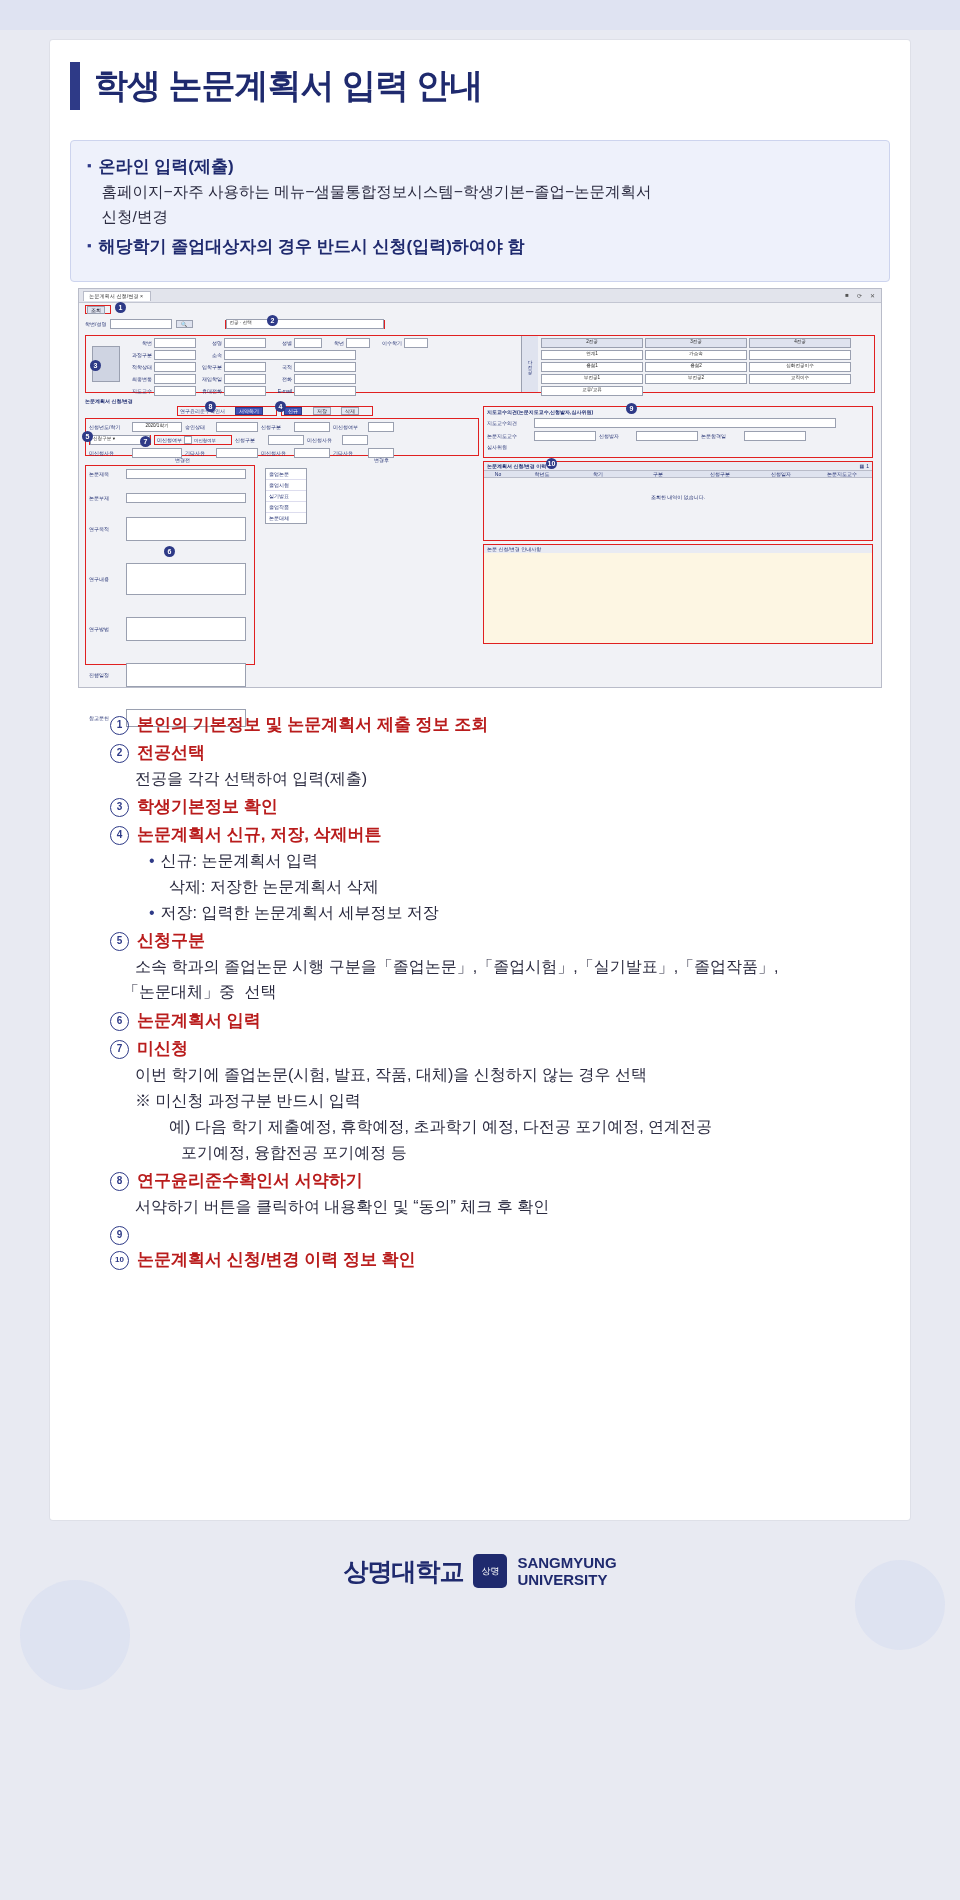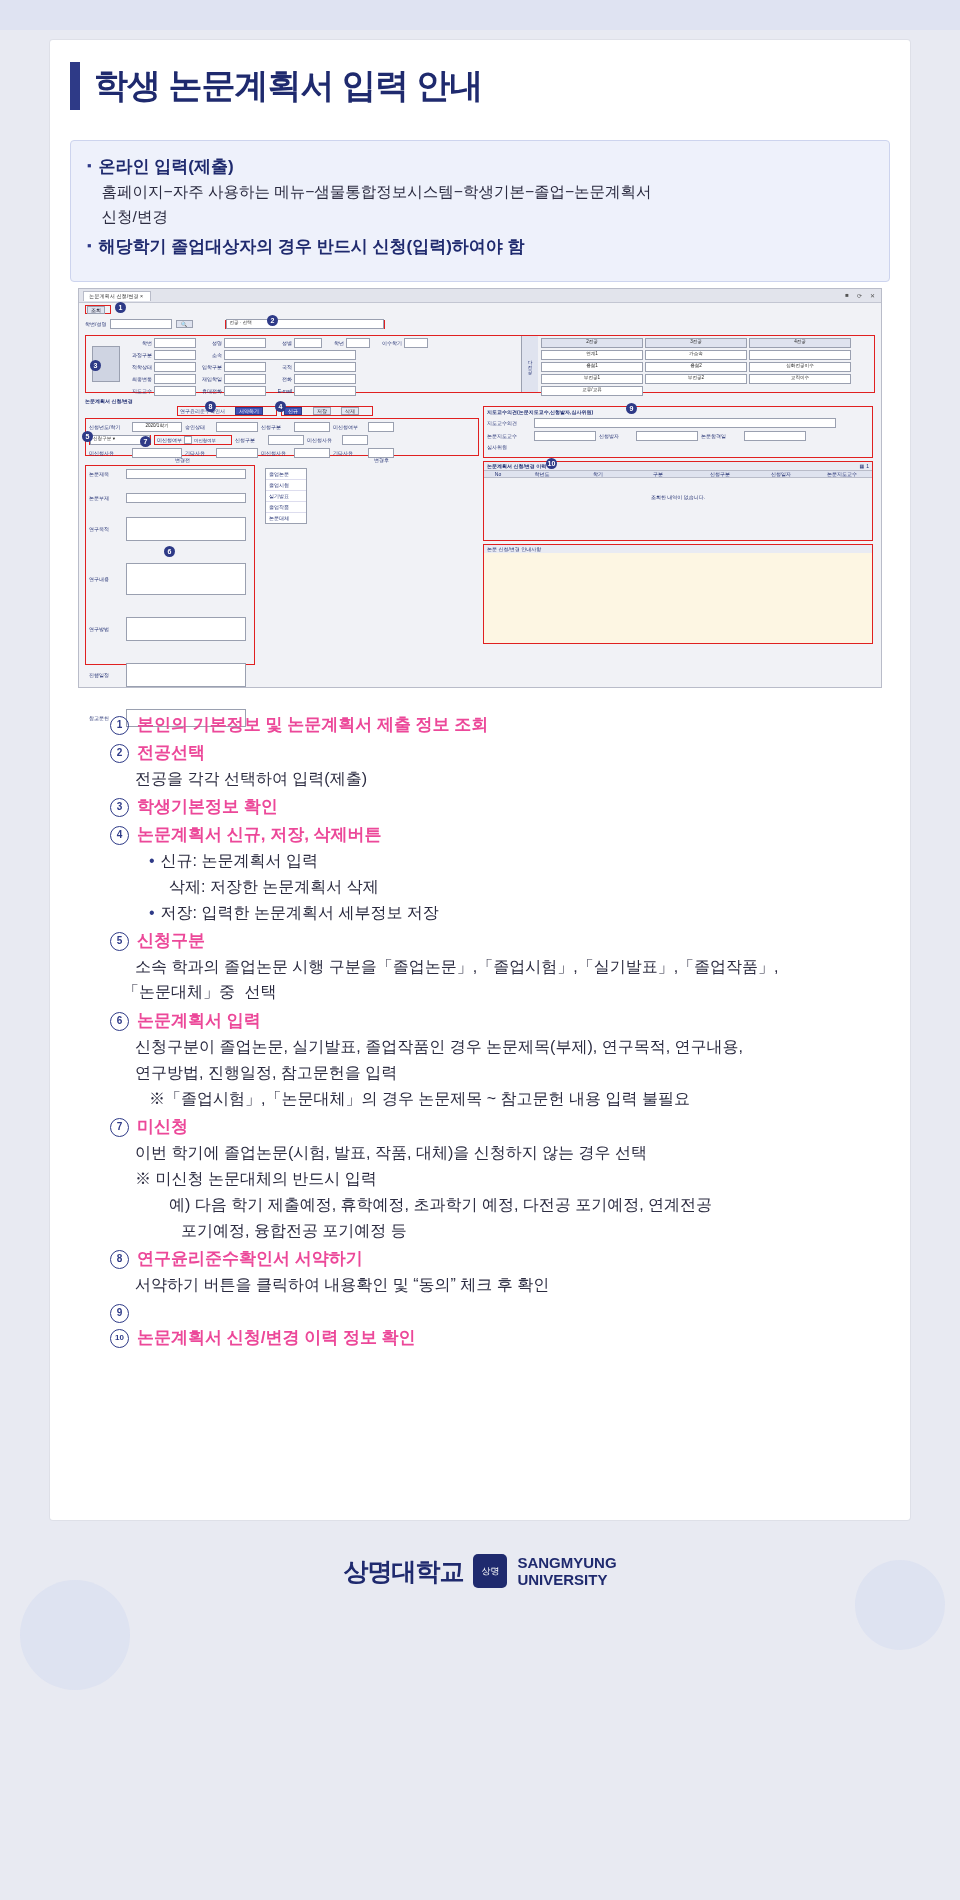--- a/index.html
+++ b/index.html
@@ -53,21 +53,21 @@
   }
   
   .notes{position:absolute;left:60px;top:672px;width:760px;}
   .note{margin-bottom:2px;}
   .note-h{display:flex;align-items:flex-start;}
   .note-circ{
     width:17px;height:17px;min-width:17px;border-radius:50%;
     border:1.6px solid #2e3a87;color:#2e3a87;font-size:10px;font-weight:bold;
     text-align:center;line-height:15px;margin-right:8px;margin-top:4px;
   }
-  .note-title{font-size:17px;font-weight:bold;color:#ec4899;line-height:26px;}
+  .note-title{font-size:17px;font-weight:bold;color:#b91c1c;line-height:26px;}
   .note-body{margin-left:25px;}
   .note-line{font-size:16px;color:#2b2b40;line-height:26px;}
   .note-line.ind{margin-left:14px;}
   .note-line.ind2{margin-left:34px;}
   .note-line.ind3{margin-left:46px;}
   .note-line.dot::before{content:"•";color:#2e3a87;margin-right:6px;}
   
   .footer{position:absolute;left:0;right:0;top:1554px;display:flex;justify-content:center;align-items:center;gap:10px;}
   .f-kr{font-size:25px;font-weight:bold;color:#1f2a6e;letter-spacing:-1px;}
   .f-mark{width:34px;height:34px;background:#1f2a6e;border-radius:5px;color:#fff;font-size:9px;display:flex;align-items:center;justify-content:center;text-align:center;line-height:10px;}
@@ -410,35 +410,30 @@
         <div class="note-line">소속 학과의 졸업논문 시행 구분을「졸업논문」,「졸업시험」,「실기발표」,「졸업작품」,</div>
         <div class="note-line" style="margin-left:-12px;font-family:Liberation Mono, monospace;">「논문대체」중 선택</div>
       </div>
     </div>
 
     <div class="note">
       <div class="note-h">
           <div class="note-circ">6</div>
           <div class="note-title">논문계획서 입력</div>
         </div>
-      <div class="note-body">
-        <div class="note-line">신청구분이 졸업논문, 실기발표, 졸업작품인 경우 논문제목(부제), 연구목적, 연구내용,</div>
-        <div class="note-line">연구방법, 진행일정, 참고문헌을 입력</div>
-        <div class="note-line ind">※「졸업시험」,「논문대체」의 경우 논문제목 ~ 참고문헌 내용 입력 불필요</div>
-      </div>
     </div>
 
     <div class="note">
       <div class="note-h">
           <div class="note-circ">7</div>
           <div class="note-title">미신청</div>
         </div>
       <div class="note-body">
         <div class="note-line">이번 학기에 졸업논문(시험, 발표, 작품, 대체)을 신청하지 않는 경우 선택</div>
-        <div class="note-line">※ 미신청 논문대체의 반드시 입력</div>
+        <div class="note-line">※ 미신청 과정구분 반드시 입력</div>
         <div class="note-line ind2">예) 다음 학기 제출예정, 휴학예정, 초과학기 예정, 다전공 포기예정, 연계전공</div>
         <div class="note-line ind3">포기예정, 융합전공 포기예정 등</div>
       </div>
     </div>
 
     <div class="note">
       <div class="note-h">
           <div class="note-circ">8</div>
           <div class="note-title">연구윤리준수확인서 서약하기</div>
         </div>

